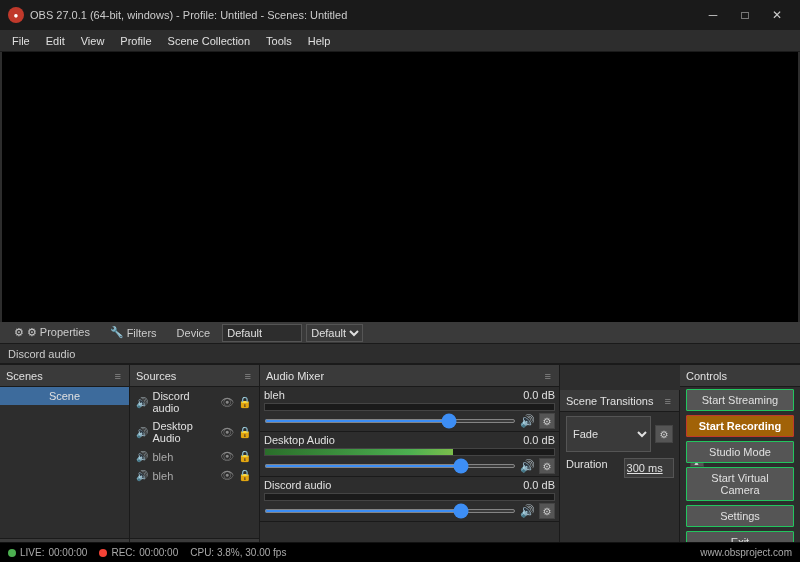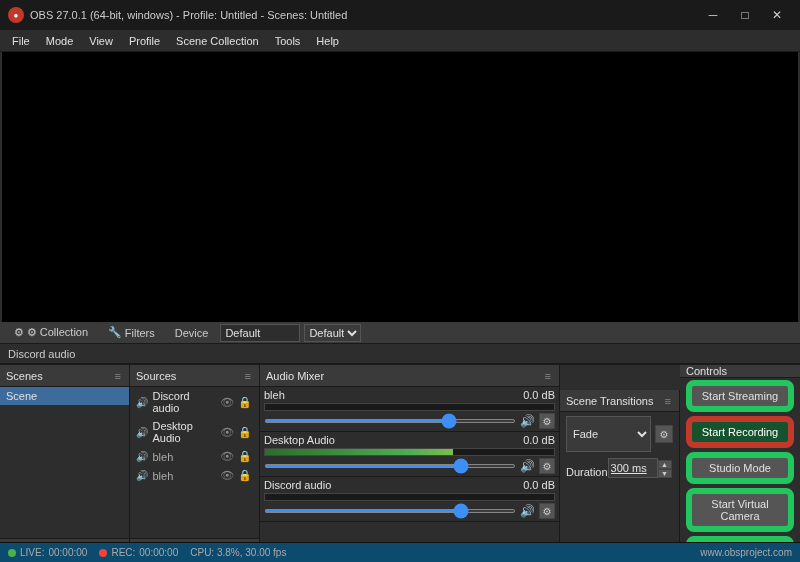--- a/index.html
+++ b/index.html
@@ -114,20 +114,21 @@
     .panel-list {
       flex: 1;
       overflow-y: auto;
       background: #2d2d2d;
     }
     .panel-list-item {
       padding: 3px 6px;
       cursor: pointer;
       color: #e0e0e0;
       font-size: 11px;
+      text-align: center;
     }
     .panel-list-item.selected { background: #3d6b9c; }
     .panel-footer {
       background: #3a3a3a;
       height: 24px;
       display: flex;
       align-items: center;
       padding: 0 4px;
       gap: 4px;
       border-top: 1px solid #1a1a1a;
@@ -290,22 +291,22 @@
       height: 18px;
       cursor: pointer;
       font-size: 10px;
       display: flex;
       align-items: center;
       justify-content: center;
     }
     .duration-row {
       padding: 2px 6px;
       display: flex;
-      align-items: flex-end;
-      gap: 0;
+      align-items: flex-start;
+      gap: 16px;
       font-size: 11px;
     }
     .duration-input {
       width: 50px;
       background: #3a3a3a;
       border: 1px solid #555;
       color: #e0e0e0;
       font-size: 11px;
       padding: 8px 2px;
       height: 20px;
@@ -333,36 +334,37 @@
     #controls-panel {
       width: 120px;
       min-width: 120px;
       display: flex;
       flex-direction: column;
     }
     .control-btn {
       margin: 2px 6px;
       padding: 4px 6px;
       background: #555;
-      border: 6px solid #22c55e;
+      border: 1px solid #22c55e;
       color: #e0e0e0;
       font-size: 11px;
       cursor: pointer;
       text-align: center;
-      border-radius: 8px;
+      border-radius: 1px;
     }
     .control-btn.highlighted {
-      background: #14532d;
+      background: #a16207;
       border-color: #c0392b;
       color: white;
+      font-weight: bold;
     }
 
     
     #status-bar {
-      background: #0c4a6e;
+      background: #000000;
       height: 20px;
       display: flex;
       align-items: center;
       padding: 0 8px;
       gap: 12px;
       border-top: 1px solid #111;
       position: absolute;
       bottom: 0;
       left: 0;
       right: 0;
@@ -430,32 +432,32 @@
     </div>
     <div id="window-controls">
       <button class="win-btn">─</button>
       <button class="win-btn">□</button>
       <button class="win-btn close">✕</button>
     </div>
   </div>
 
   <div id="menu-bar">
     <span class="menu-item">File</span>
-    <span class="menu-item">Mode</span>
+    <span class="menu-item">Edit</span>
     <span class="menu-item">View</span>
     <span class="menu-item">Profile</span>
     <span class="menu-item">Scene Collection</span>
     <span class="menu-item">Tools</span>
     <span class="menu-item">Help</span>
   </div>
 
   <div id="preview" style="flex:1; max-height:320px;"></div>
 
   <div style="background:#3a3a3a; height:22px; display:flex; align-items:center; padding:0 6px; gap:4px; border-bottom:1px solid #1a1a1a;">
-    <span class="prop-tab">⚙ <span>⚙ Collection</span></span>
+    <span class="prop-tab">⚙ <span>⚙ Properties</span></span>
     <span class="prop-tab">🔧 <span>Filters</span></span>
     <span class="prop-tab">
         <span>Device</span>
       </span>
     <input class="prop-device-input" value="Default" readonly="" style="">
     <select style="background:#3a3a3a; border:1px solid #555; color:#e0e0e0; font-size:11px; height:18px;">
       <option>Default</option>
     </select>
   </div>
 

